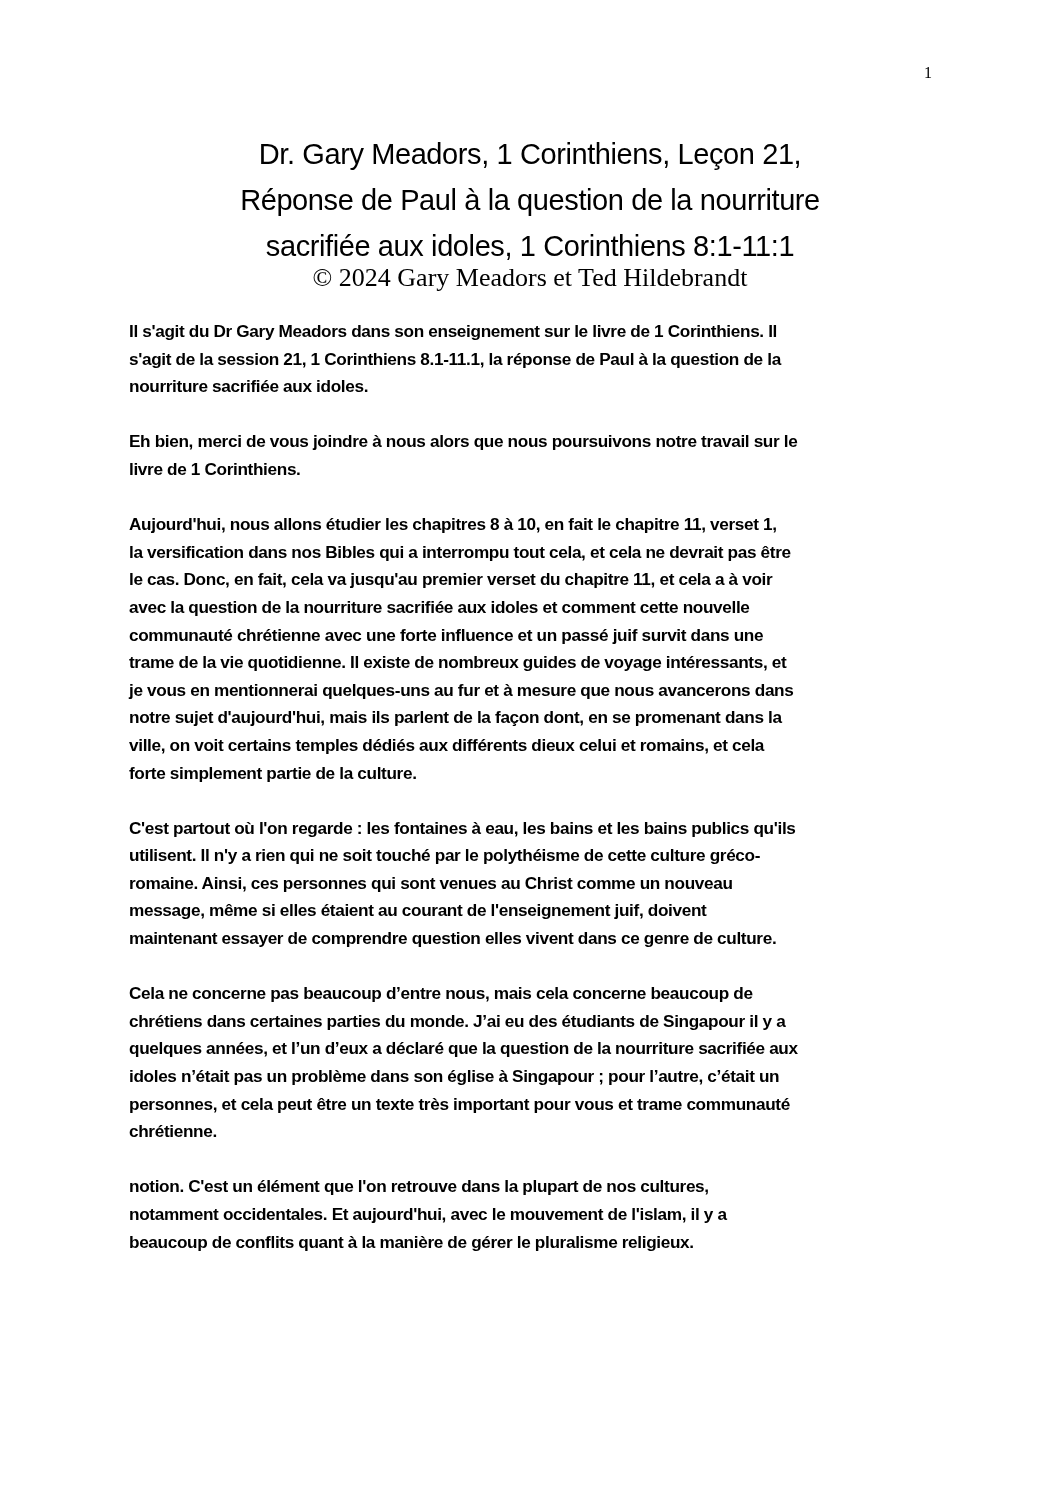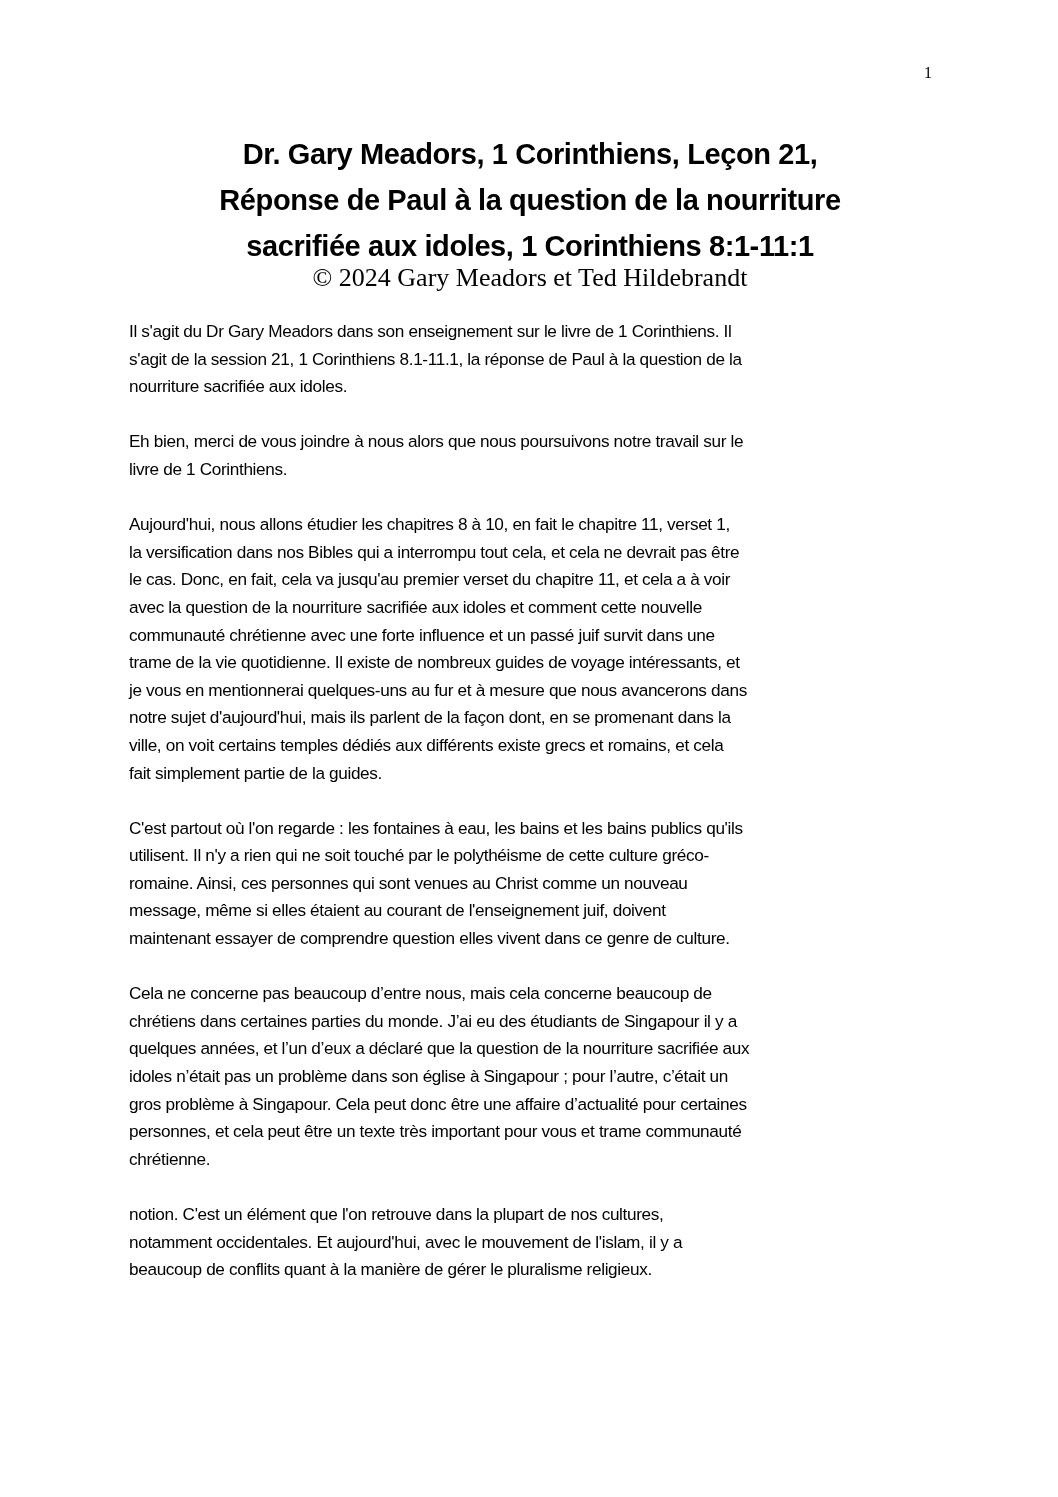--- a/index.html
+++ b/index.html
@@ -24,21 +24,21 @@
     }
     .title-block {
       position: absolute;
       top: 131px;
       left: 100px;
       width: 860px;
       text-align: center;
     }
     .title-line {
       font-family: "Liberation Sans", sans-serif;
-      font-weight: bold;
+      font-weight: normal;
       font-size: 29px;
       line-height: 46px;
       letter-spacing: -0.4px;
       display: block;
       white-space: nowrap;
     }
     .copyright {
       font-family: "Liberation Serif", serif;
       font-size: 26px;
       line-height: 26px;
@@ -50,20 +50,21 @@
       top: 318px;
       left: 129px;
       width: 810px;
       font-family: "Liberation Sans", sans-serif;
       font-size: 17.2px;
       line-height: 27.6px;
       letter-spacing: -0.35px;
     }
     .para {
       margin: 0 0 27.6px 0;
+      font-weight: bold;
     }
     .line {
       display: block;
       white-space: nowrap;
     }
   </style>
 </head>
 <body>
 
 <div class="page-number">1</div>
@@ -87,36 +88,35 @@
   </p>
   <p class="para">
     <span class="line">Aujourd'hui, nous allons étudier les chapitres 8 à 10, en fait le chapitre 11, verset 1,</span>
     <span class="line">la versification dans nos Bibles qui a interrompu tout cela, et cela ne devrait pas être</span>
     <span class="line">le cas. Donc, en fait, cela va jusqu'au premier verset du chapitre 11, et cela a à voir</span>
     <span class="line">avec la question de la nourriture sacrifiée aux idoles et comment cette nouvelle</span>
     <span class="line">communauté chrétienne avec une forte influence et un passé juif survit dans une</span>
     <span class="line">trame de la vie quotidienne. Il existe de nombreux guides de voyage intéressants, et</span>
     <span class="line">je vous en mentionnerai quelques-uns au fur et à mesure que nous avancerons dans</span>
     <span class="line">notre sujet d'aujourd'hui, mais ils parlent de la façon dont, en se promenant dans la</span>
-    <span class="line">ville, on voit certains temples dédiés aux différents existe grecs et romains, et cela</span>
-    <span class="line">fait simplement partie de la guides.</span>
+    <span class="line">ville, on voit certains temples dédiés aux différents dieux celui et romains, et cela</span>
+    <span class="line">forte simplement partie de la culture.</span>
   </p>
   <p class="para">
     <span class="line">C'est partout où l'on regarde : les fontaines à eau, les bains et les bains publics qu'ils</span>
     <span class="line">utilisent. Il n'y a rien qui ne soit touché par le polythéisme de cette culture gréco-</span>
     <span class="line">romaine. Ainsi, ces personnes qui sont venues au Christ comme un nouveau</span>
     <span class="line">message, même si elles étaient au courant de l'enseignement juif, doivent</span>
     <span class="line">maintenant essayer de comprendre question elles vivent dans ce genre de culture.</span>
   </p>
   <p class="para">
     <span class="line">Cela ne concerne pas beaucoup d’entre nous, mais cela concerne beaucoup de</span>
     <span class="line">chrétiens dans certaines parties du monde. J’ai eu des étudiants de Singapour il y a</span>
     <span class="line">quelques années, et l’un d’eux a déclaré que la question de la nourriture sacrifiée aux</span>
     <span class="line">idoles n’était pas un problème dans son église à Singapour ; pour l’autre, c’était un</span>
-    <span class="line">gros problème à Singapour. Cela peut donc être une affaire d’actualité pour certaines</span>
     <span class="line">personnes, et cela peut être un texte très important pour vous et trame communauté</span>
     <span class="line">chrétienne.</span>
   </p>
   <p class="para">
     <span class="line">notion. C'est un élément que l'on retrouve dans la plupart de nos cultures,</span>
     <span class="line">notamment occidentales. Et aujourd'hui, avec le mouvement de l'islam, il y a</span>
     <span class="line">beaucoup de conflits quant à la manière de gérer le pluralisme religieux.</span>
   </p>
 </div>
 

